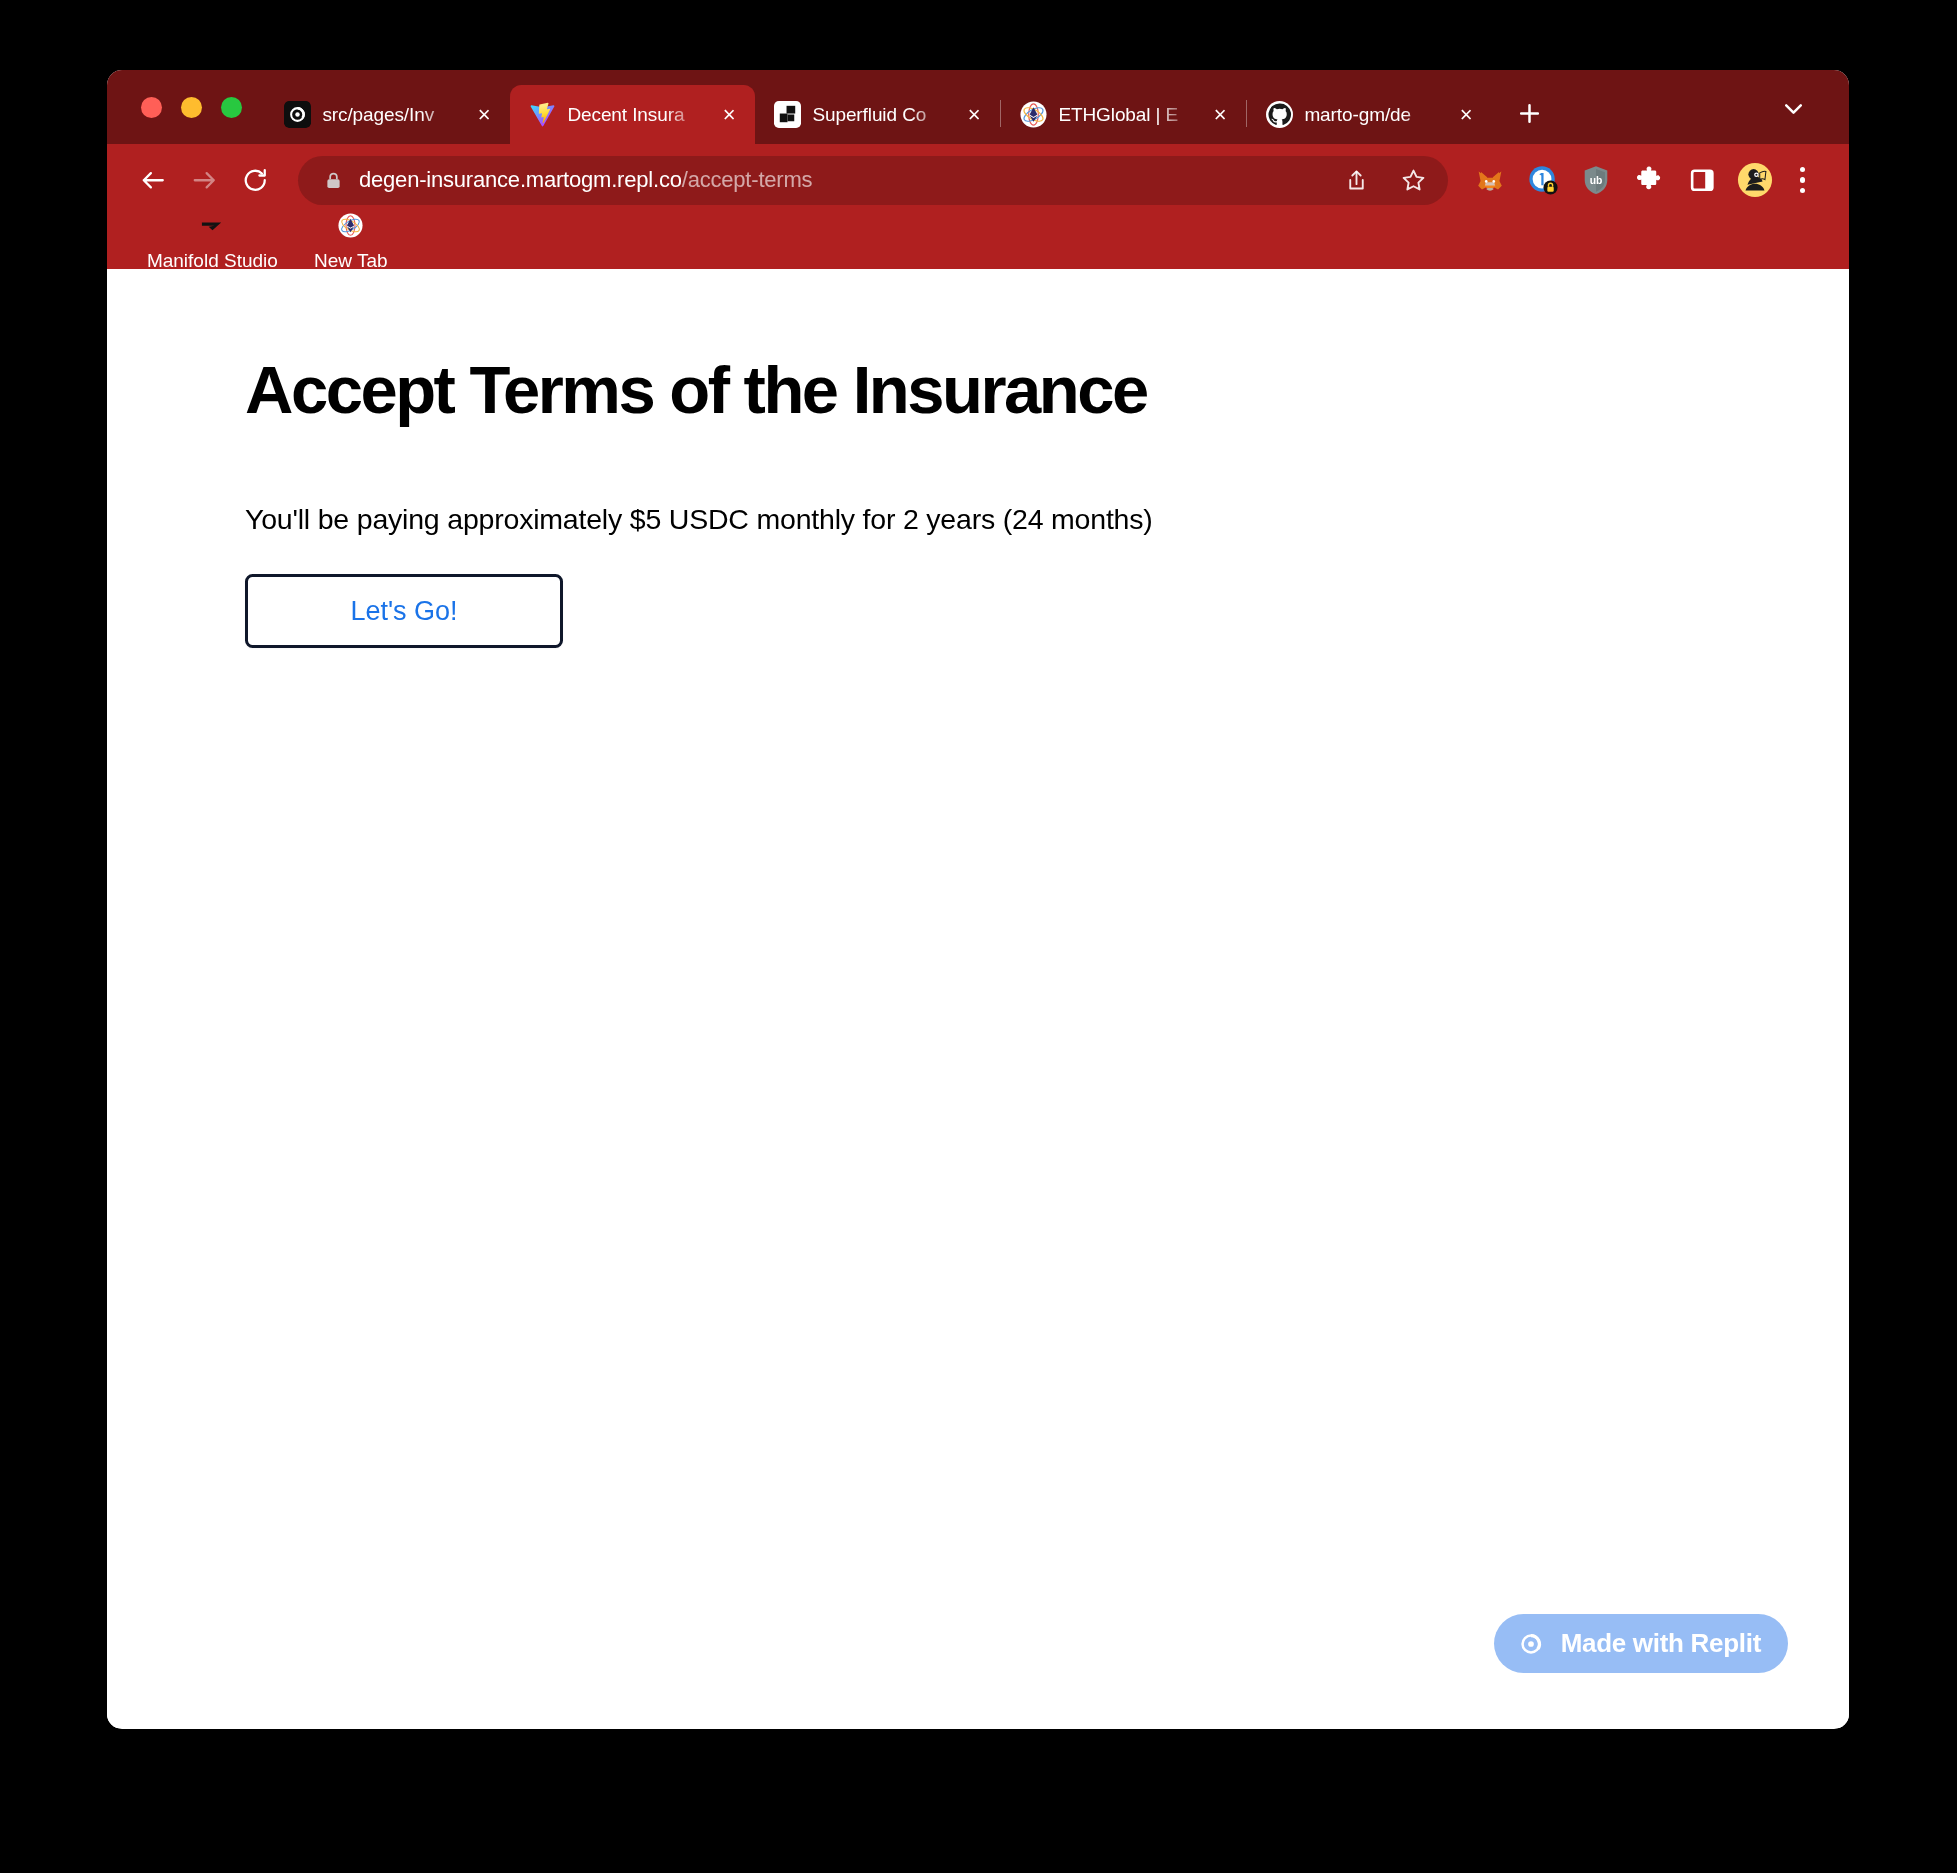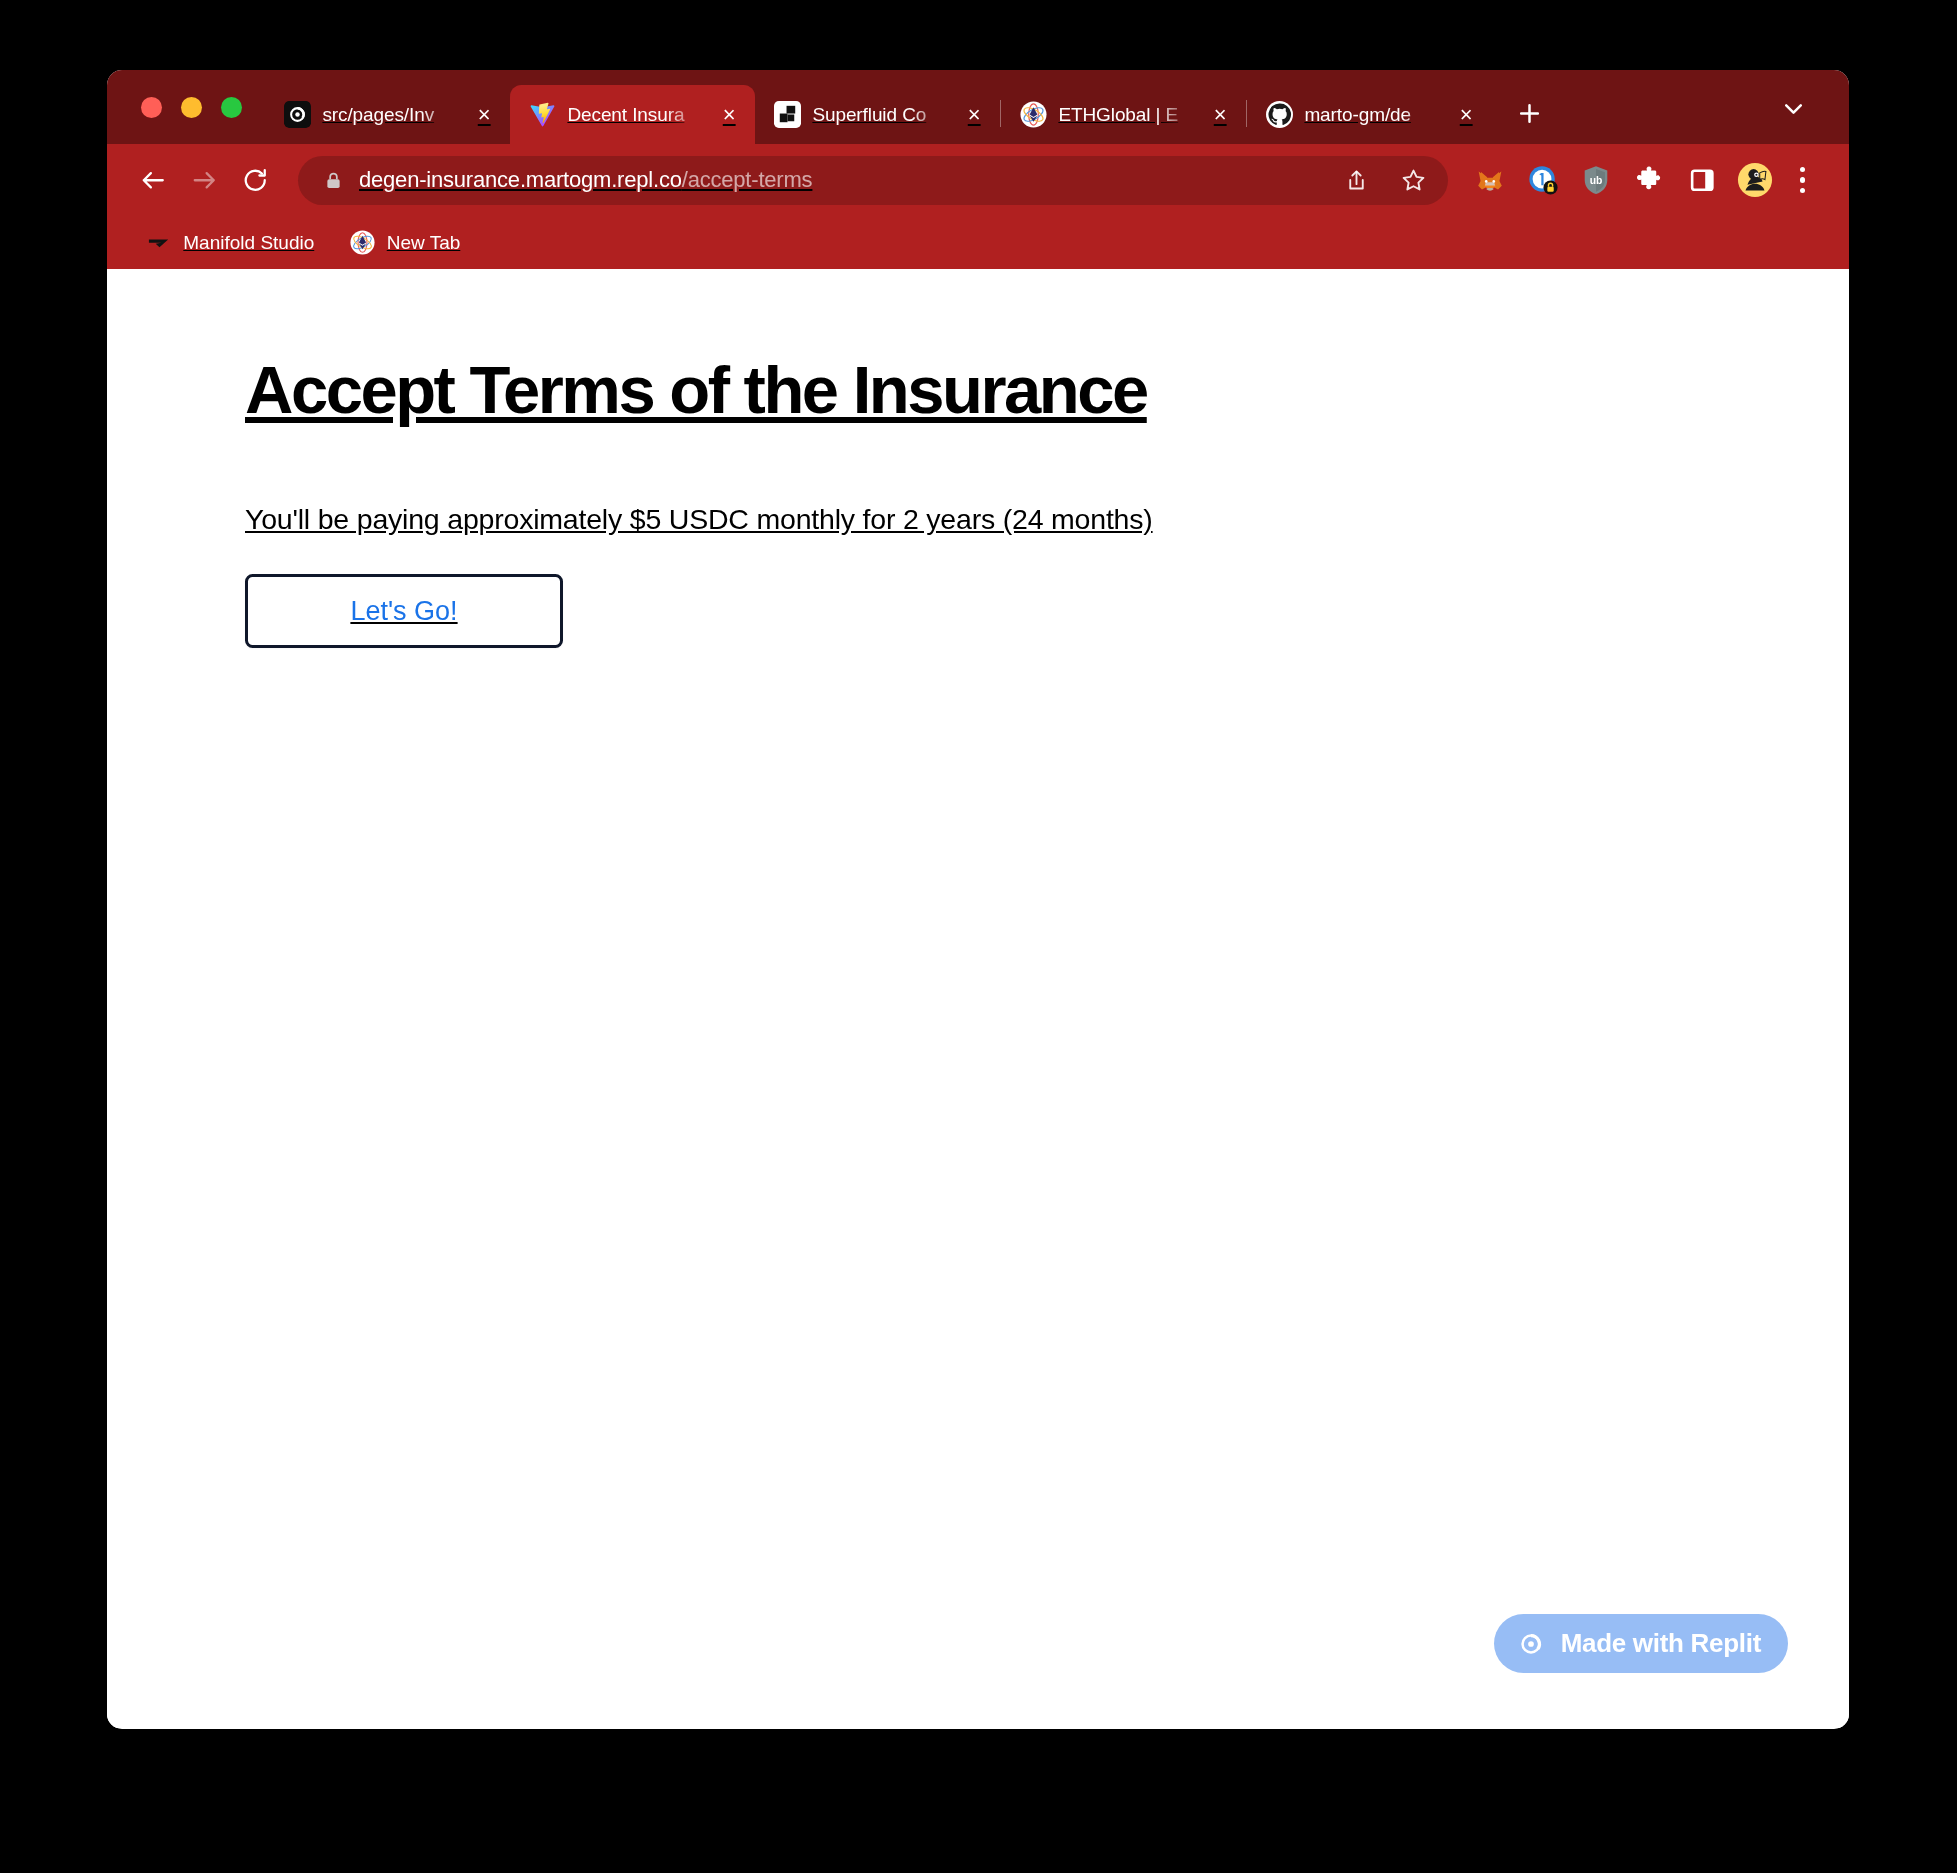--- a/index.html
+++ b/index.html
@@ -19,21 +19,20 @@
   .browser-window {
     position: absolute;
     left: 107px;
     top: 70px;
     width: 1742px;
     height: 1659px;
     border-radius: 15px;
     overflow: hidden;
     background: #ffffff;
     box-shadow: 0 9.5px 38px rgba(0,0,0,0.55);
-    text-decoration: underline;
   }
 
   
   .tab-strip {
     position: relative;
     height: 74px;
     background: #6e1414;
     display: flex;
     align-items: flex-end;
     padding: 0;
@@ -231,20 +230,21 @@
   }
   .bookmark {
     display: flex;
     align-items: center;
     gap: 11.4px;
     padding: 6.7px 11.4px;
     border-radius: 7.6px;
     color: #ffffff;
     font-size: 19px;
     white-space: nowrap;
+    flex-direction: column;
   }
   .bookmark .bm-icon {
     width: 25px;
     height: 25px;
     flex: 0 0 25px;
     display: flex;
     align-items: center;
     justify-content: center;
   }
 

